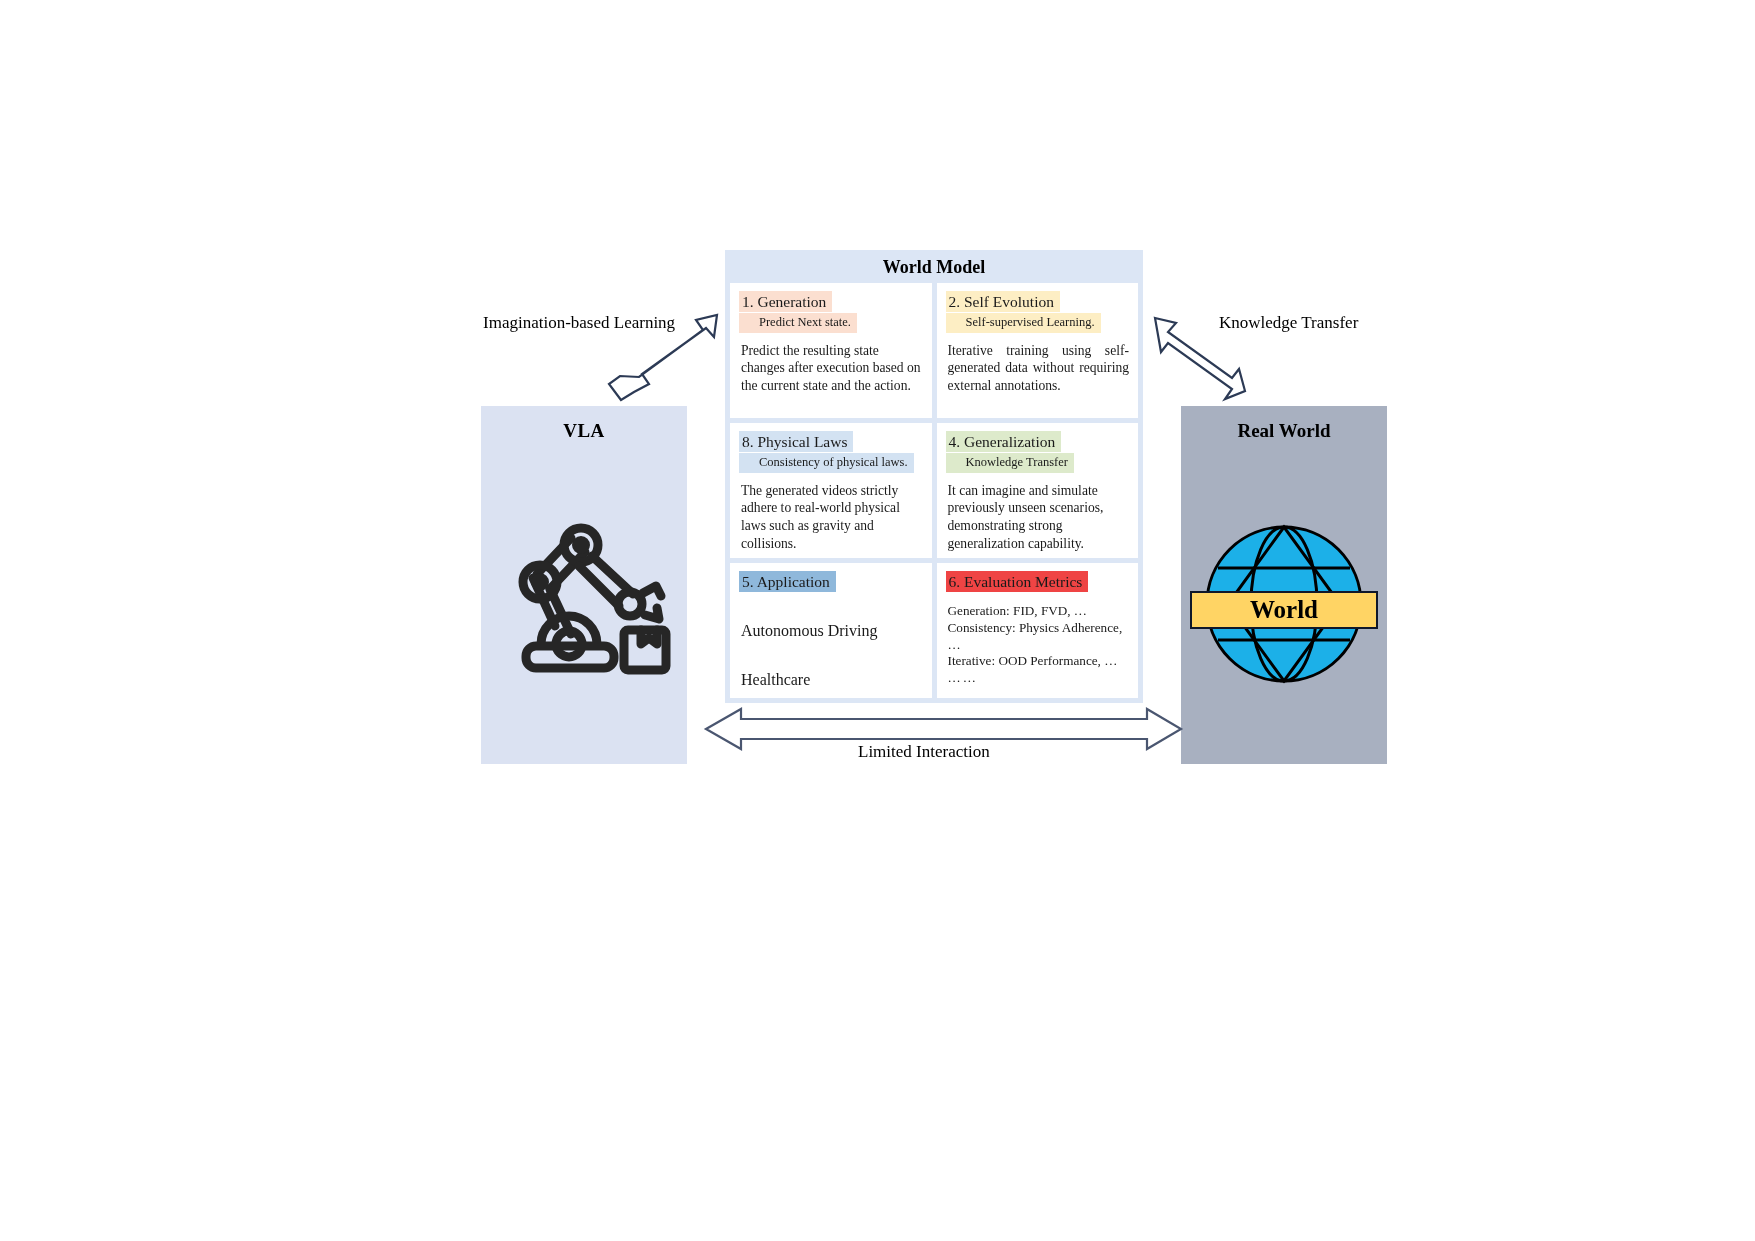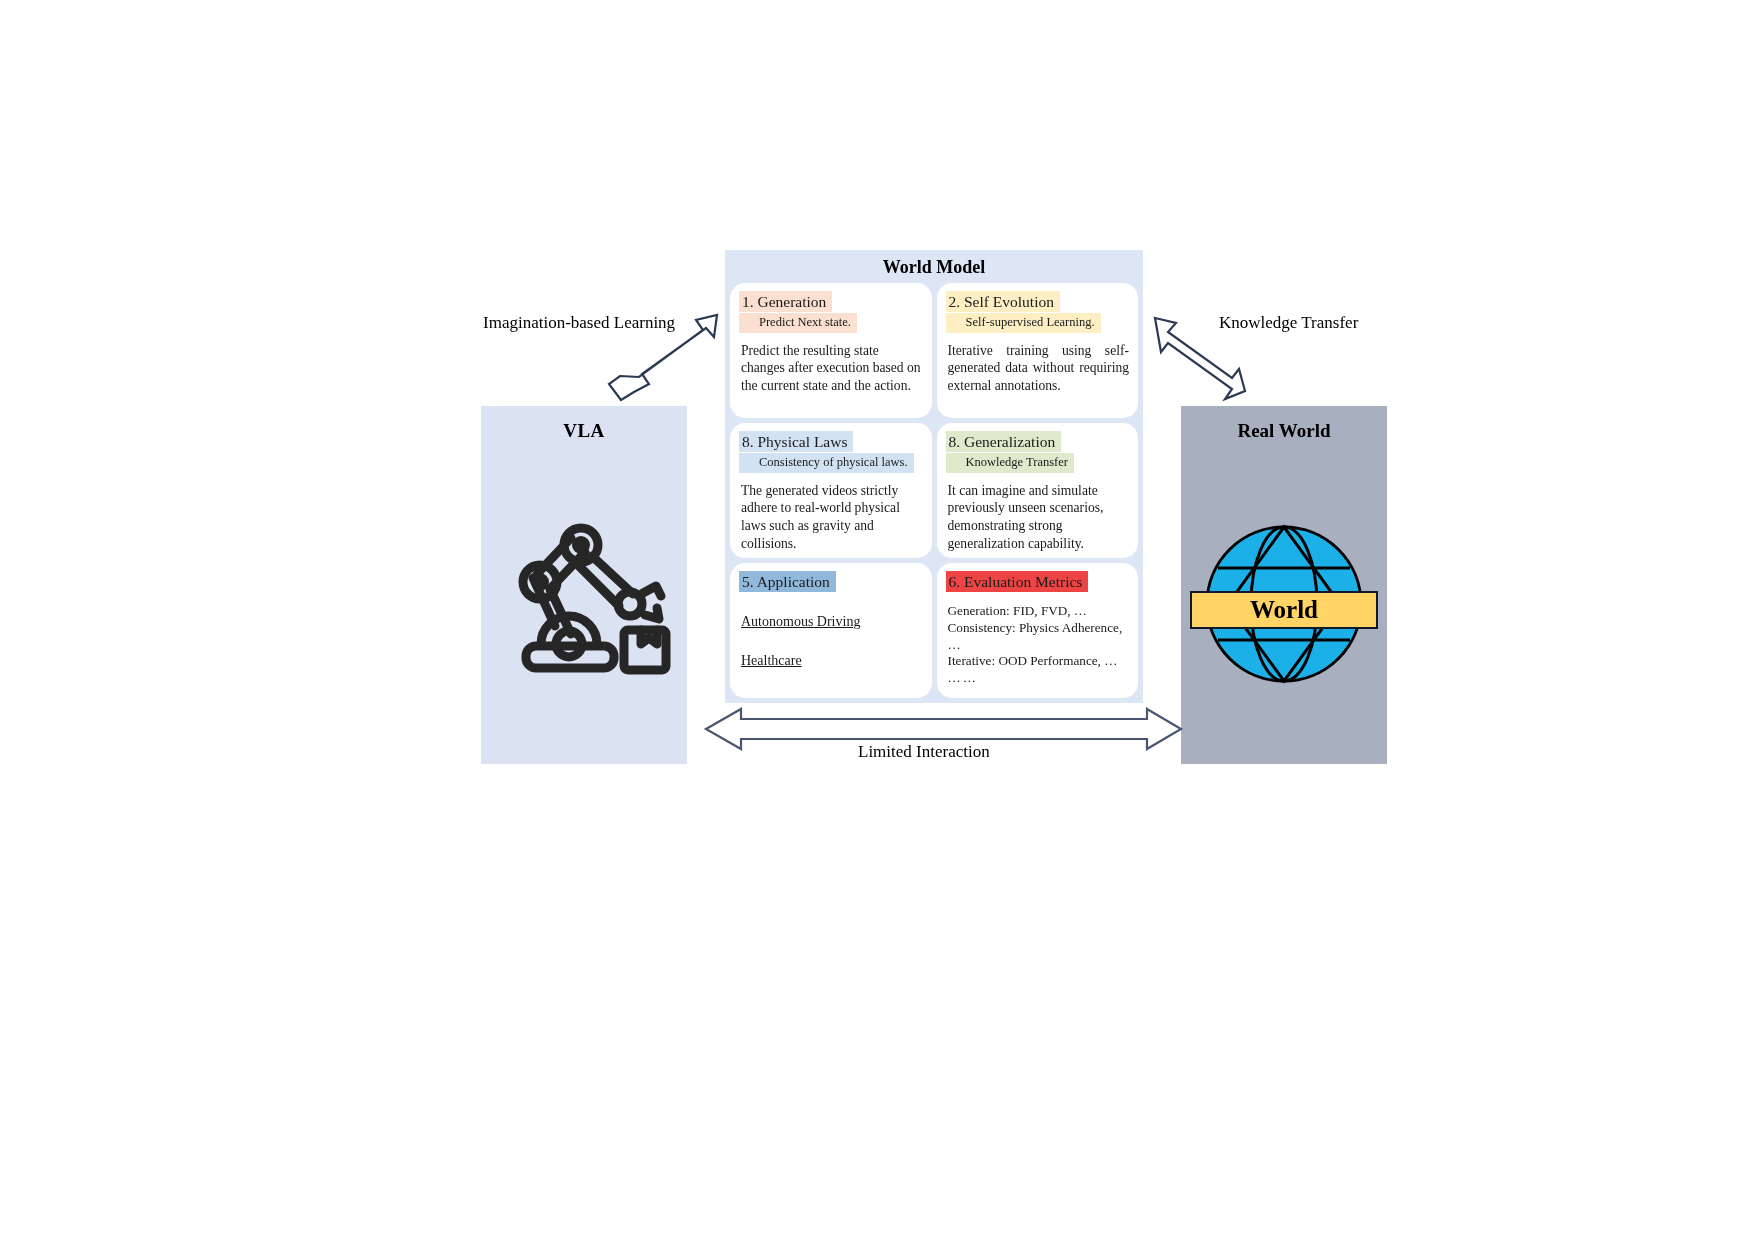--- a/index.html
+++ b/index.html
@@ -120,21 +120,20 @@
     grid-template-columns: 1fr 1fr;
     grid-template-rows: 1fr 1fr 1fr;
     gap: 5px 5px;
   }
   .wm-card {
     background: #ffffff;
     position: relative;
     padding: 8px 9px 6px 9px;
     box-sizing: border-box;
     overflow: hidden;
-    border-radius: 15px;
   }
   .card-head {
     display: inline-block;
     font-size: 15.5px;
     color: #1a1a1a;
     padding: 1px 6px 1px 3px;
     line-height: 1.25;
   }
   .card-sub {
     display: inline-block;
@@ -151,26 +150,25 @@
     padding-left: 2px;
   }
   .card-body.justified { text-align: justify; }
   .metric-line {
     font-size: 13.2px;
     color: #1a1a1a;
     line-height: 1.26;
     padding-left: 2px;
   }
   .app-line {
-    font-size: 14px;
+    font-size: 16px;
     color: #1a1a1a;
     line-height: 1.2;
     padding-left: 2px;
-    margin-top: 22px;
-    text-decoration: underline;
+    margin-top: 29px;
   }
   .dots { letter-spacing: 2px; }
 
   
   .hl-gen-head   { background: #fbdfd0; }
   .hl-gen-sub    { background: #fbdfd0; }
   .hl-self-head  { background: #fdeec4; }
   .hl-self-sub   { background: #fdeec4; }
   .hl-phys-head  { background: #d3e2f2; }
   .hl-phys-sub   { background: #d3e2f2; }
@@ -272,21 +270,21 @@
         <div class="card-body justified">Iterative training using self-generated data without requiring external annotations.</div>
       </div>
 
       <div class="wm-card">
         <div><span class="card-head hl-phys-head">8. Physical Laws</span></div>
         <div><span class="card-sub hl-phys-sub">Consistency of physical laws.</span></div>
         <div class="card-body">The generated videos strictly adhere to real-world physical laws such as gravity and collisions.</div>
       </div>
 
       <div class="wm-card">
-        <div><span class="card-head hl-gene-head">8. Generalization</span></div>
+        <div><span class="card-head hl-gene-head">4. Generalization</span></div>
         <div><span class="card-sub hl-gene-sub">Knowledge Transfer</span></div>
         <div class="card-body">It can imagine and simulate previously unseen scenarios, demonstrating strong generalization capability.</div>
       </div>
 
       <div class="wm-card">
         <div><span class="card-head hl-app-head">5. Application</span></div>
         <div class="app-line">Autonomous Driving</div>
         <div class="app-line">Healthcare</div>
         <div class="app-line dots">……</div>
       </div>

